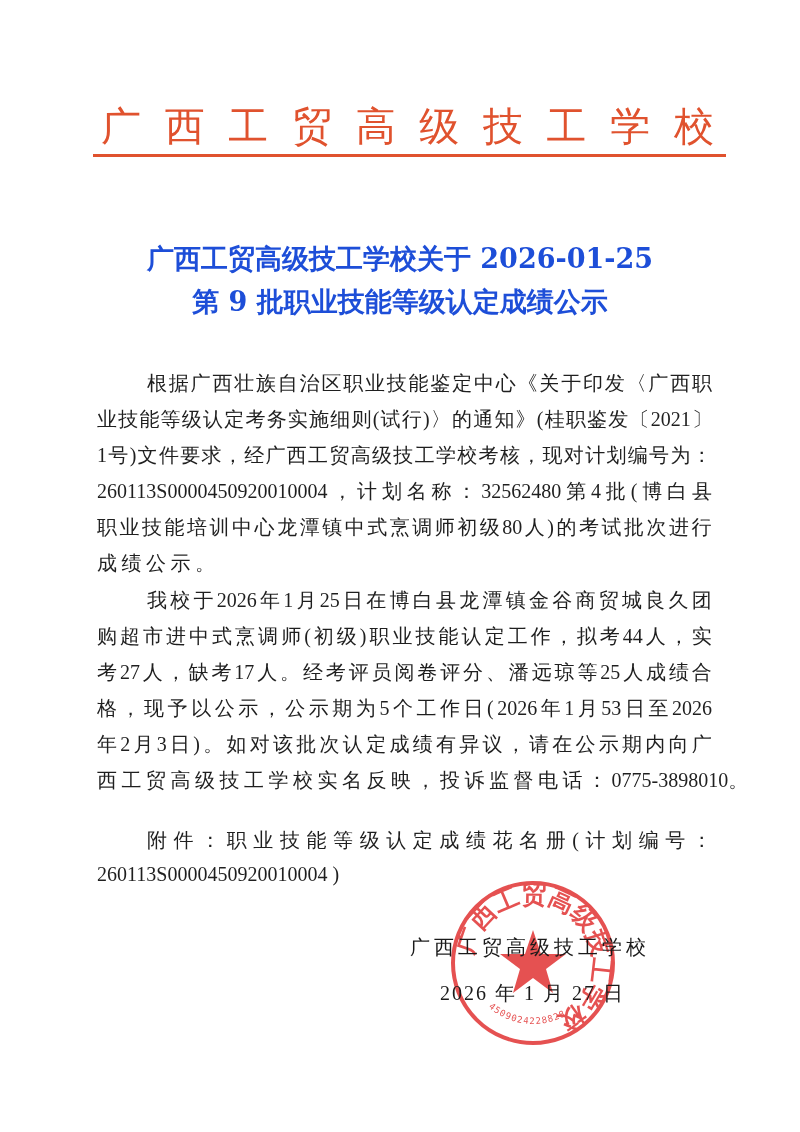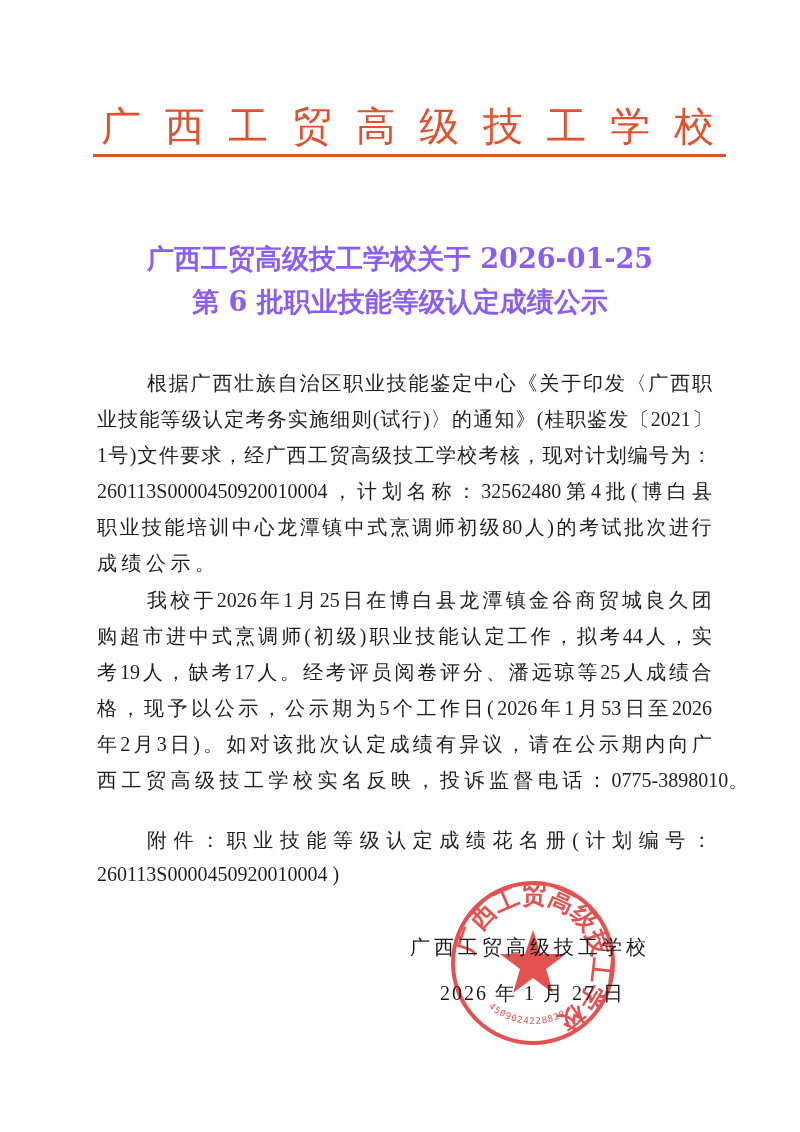--- a/index.html
+++ b/index.html
@@ -16,21 +16,21 @@
     font-size: 40px; line-height: 52px; padding: 0 12px 0 8px; box-sizing: border-box;
   }
   .letterhead span { display: inline-block; }
   .rule {
     left: 93px; top: 154px; width: 633px; height: 3px; background: #e0522e;
   }
   
   .title {
     left: 0; width: 800px; text-align: center; font-weight: bold;
     font-family: "DejaVu Serif", "Liberation Serif", serif; font-size: 27px; line-height: 32px;
-    color: #8b5cf6;
+    color: #1d4ed8;
   }
   
   .line {
     left: 97px; width: 615px; height: 30px; font-size: 20px; line-height: 30px;
     font-family: "Liberation Serif", "DejaVu Serif", serif;
     text-align: justify; text-align-last: justify; white-space: nowrap;
     display: flex; justify-content: space-between; color: #1f1f1f;
   }
   .line.last { justify-content: flex-start; }
   .line .ch { display: inline-block; }
@@ -54,21 +54,21 @@
     <span>高</span>
     <span>级</span>
     <span>技</span>
     <span>工</span>
     <span>学</span>
     <span>校</span>
   </div>
 <div class="abs rule"></div>
 
 <div class="abs title" style="top:243px;">广西工贸高级技工学校关于 2026-01-25</div>
-<div class="abs title" style="top:286px;">第 6 批职业技能等级认定成绩公示</div>
+<div class="abs title" style="top:286px;">第 9 批职业技能等级认定成绩公示</div>
 
 <div id="body-lines">
     <div class="abs line indent" style="top: 368px;">
       <span class="ch">根</span>
       <span class="ch">据</span>
       <span class="ch">广</span>
       <span class="ch">西</span>
       <span class="ch">壮</span>
       <span class="ch">族</span>
       <span class="ch">自</span>
@@ -261,21 +261,21 @@
       <span class="ch">，</span>
       <span class="ch">拟</span>
       <span class="ch">考</span>
       <span class="ch">44</span>
       <span class="ch">人</span>
       <span class="ch">，</span>
       <span class="ch">实</span>
     </div>
     <div class="abs line" style="top: 657px;">
       <span class="ch">考</span>
-      <span class="ch">19</span>
+      <span class="ch">27</span>
       <span class="ch">人</span>
       <span class="ch">，</span>
       <span class="ch">缺</span>
       <span class="ch">考</span>
       <span class="ch">17</span>
       <span class="ch">人</span>
       <span class="ch">。</span>
       <span class="ch">经</span>
       <span class="ch">考</span>
       <span class="ch">评</span>

